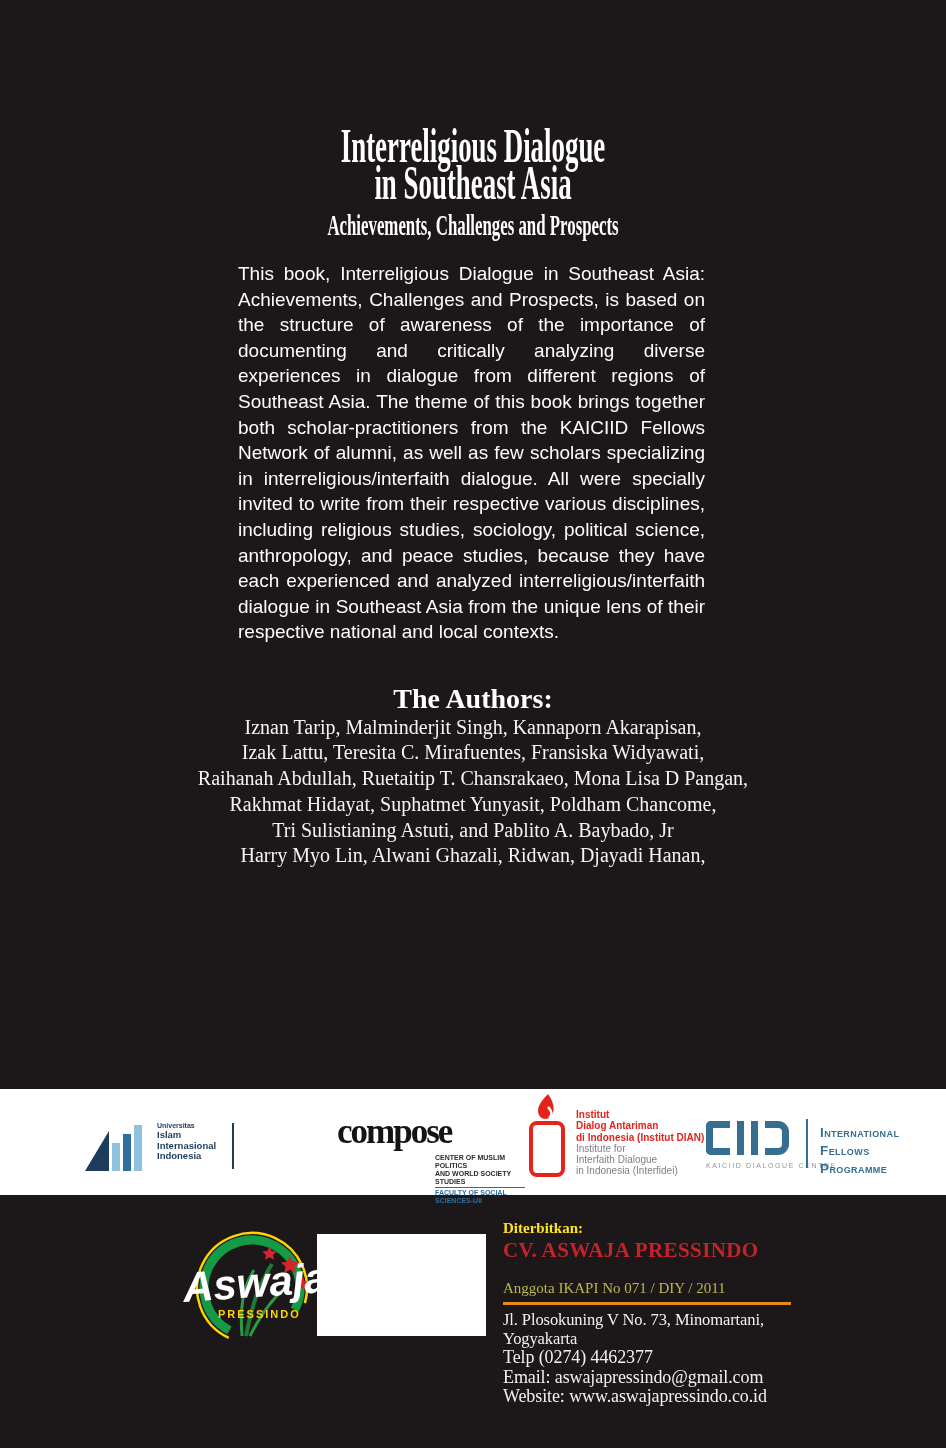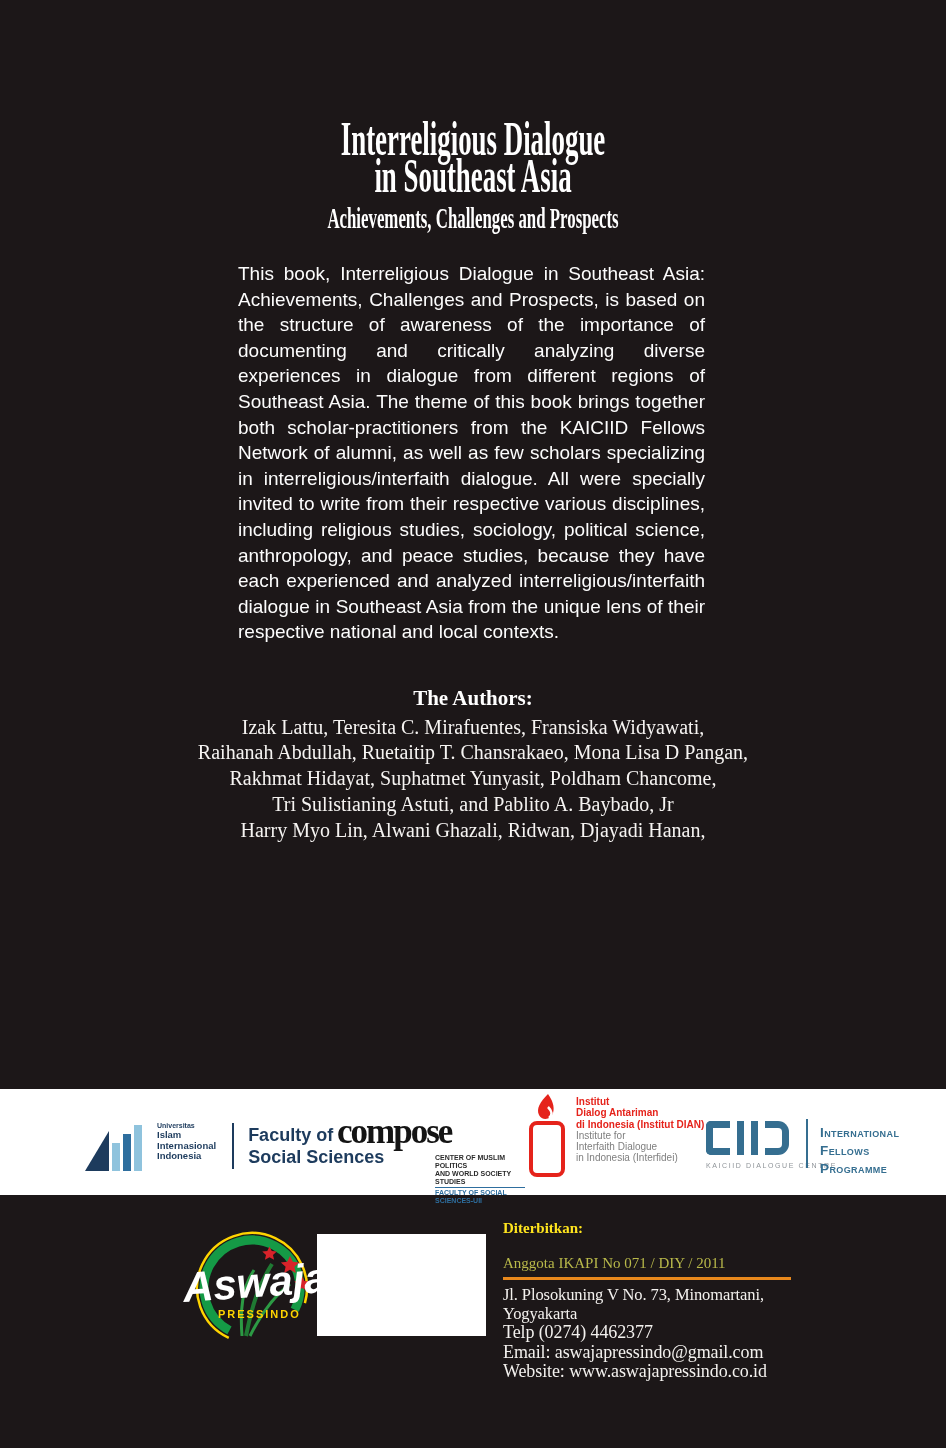--- a/index.html
+++ b/index.html
@@ -7,60 +7,60 @@
     --teal:#356e90; --red:#e5231b; --crimson:#c2242b; --yellow:#ffe51e;
     --olive:#b9b94a; --orange:#e8881c; --green:#159a46; --gold:#ffd400; --star:#d8232a;
   }
   *{margin:0;padding:0;box-sizing:border-box;}
   html,body{background:#000;}
   #page{
     position:relative; width:946px; height:1448px; background:var(--bg);
     overflow:hidden; font-family:"Liberation Serif", serif; color:#fff;
   }
   
-  .title-block{position:absolute; top:120px; left:0; width:946px; text-align:center;}
+  .title-block{position:absolute; top:127px; left:0; width:946px; text-align:center;}
   .title-line{
     font-family:"Liberation Serif", serif; font-weight:700; font-size:48px;
     line-height:37px; transform:scaleX(.56); transform-origin:50% 50%; white-space:nowrap;
   }
   .subtitle-line{
     font-family:"Liberation Serif", serif; font-weight:700; font-size:29px;
     line-height:33px; margin-top:8px; transform:scaleX(.58); transform-origin:50% 50%; white-space:nowrap;
   }
   
   .synopsis{
     position:absolute; top:261px; left:238px; width:467px;
     font-family:"Liberation Sans", sans-serif; font-size:19px; line-height:25.6px;
     text-align:justify; color:#fdfdfd;
   }
   
   .authors{position:absolute; top:686px; left:0; width:946px; text-align:center;
     font-family:"Liberation Serif", serif; font-size:20px; line-height:25.7px; color:#f6f4f2;}
-  .authors h3{font-size:21px; font-weight:700; margin-bottom:3px; color:#fff;}
+  .authors h3{font-size:28px; font-weight:700; margin-bottom:3px; color:#fff;}
   
   .logo-band{position:absolute; top:1089px; left:0; width:946px; height:106px; background:#ffffff;}
   .band-item{position:absolute;}
   
   .uii{left:85px; top:32px; display:flex; align-items:flex-start;}
   .uii-name{margin-left:14px; color:var(--navy); font-family:"Liberation Sans",sans-serif;
     font-weight:700; font-size:9.5px; line-height:10.5px;}
   .uii-name .tiny{font-size:7px; line-height:9px;}
   .uii-divider{width:2px; height:46px; background:var(--navy); margin:2px 14px 0 16px;}
   .faculty{color:var(--navy); font-family:"Liberation Sans",sans-serif; font-weight:700;
     font-size:18px; line-height:22px; padding-top:3px;}
   
   .compose{left:337px; top:23px; width:180px;}
   .compose-word{font-family:"Liberation Serif",serif; font-weight:700; font-size:35px;
     line-height:40px; letter-spacing:-2px; color:#141414;}
   .compose-sub{position:absolute; left:98px; top:42px; width:90px; text-align:left;
     font-family:"Liberation Sans",sans-serif; font-weight:700; font-size:7px; line-height:8px; color:#2b2b2b;}
   .compose-sub .blue{color:var(--midblue); border-top:1px solid var(--midblue); margin-top:1px; padding-top:1px;}
   
   .dian-icon{left:527px; top:4px;}
-  .dian-text{left:576px; top:7px; font-family:"Liberation Sans",sans-serif; font-size:10px; line-height:11.3px;}
+  .dian-text{left:576px; top:20px; font-family:"Liberation Sans",sans-serif; font-size:10px; line-height:11.3px;}
   .dian-text .id{color:var(--red); font-weight:700;}
   .dian-text .en{color:#7f7f7f; font-weight:400;}
   
   .kaiciid{left:706px; top:32px;}
   .kc-glyphs{display:flex; align-items:flex-start; height:34px;}
   .kc-c{width:24px; height:34px; border:7px solid var(--teal); border-right:0; border-radius:5px 0 0 5px;}
   .kc-i{width:7px; height:34px; background:var(--teal); margin-left:7px;}
   .kc-d{width:24px; height:34px; border:7px solid var(--teal); border-left:0; border-radius:0 11px 11px 0; margin-left:7px;}
   .kc-caption{margin-top:7px; font-family:"Liberation Sans",sans-serif; font-size:7px;
     letter-spacing:1.6px; color:#8f9499; white-space:nowrap;}
@@ -86,20 +86,21 @@
   <div class="title-block">
     <div class="title-line">Interreligious Dialogue</div>
     <div class="title-line">in Southeast Asia</div>
     <div class="subtitle-line">Achievements, Challenges and Prospects</div>
   </div>
 
   <p class="synopsis">This book, Interreligious Dialogue in Southeast Asia: Achievements, Challenges and Prospects, is based on the structure of awareness of the importance of documenting and critically analyzing diverse experiences in dialogue from different regions of Southeast Asia. The theme of this book brings together both scholar-practitioners from the KAICIID Fellows Network of alumni, as well as few scholars specializing in interreligious/interfaith dialogue. All were specially invited to write from their respective various disciplines, including religious studies, sociology, political science, anthropology, and peace studies, because they have each experienced and analyzed interreligious/interfaith dialogue in Southeast Asia from the unique lens of their respective national and local contexts.</p>
 
   <div class="authors">
     <h3>The Authors:</h3>
+    <div>Iznan Tarip, Malminderjit Singh, Kannaporn Akarapisan,</div>
     <div>Izak Lattu, Teresita C. Mirafuentes, Fransiska Widyawati,</div>
     <div>Raihanah Abdullah, Ruetaitip T. Chansrakaeo, Mona Lisa D Pangan,</div>
     <div>Rakhmat Hidayat, Suphatmet Yunyasit, Poldham Chancome,</div>
     <div>Tri Sulistianing Astuti, and Pablito A. Baybado, Jr</div>
     <div>Harry Myo Lin, Alwani Ghazali, Ridwan, Djayadi Hanan,</div>
   </div>
 
   <div class="logo-band">
 
     <div class="band-item uii">
@@ -109,24 +110,20 @@
         <rect x="38" y="13" width="8" height="37" fill="#2e6e9e"></rect>
         <rect x="49" y="4" width="8" height="46" fill="#8fc3dd"></rect>
       </svg>
       <div class="uii-name">
         <div class="tiny">Universitas</div>
         <div>Islam</div>
         <div>Internasional</div>
         <div>Indonesia</div>
       </div>
       <div class="uii-divider"></div>
-      <div class="faculty">
-        <div>Faculty of</div>
-        <div>Social Sciences</div>
-      </div>
     </div>
 
     <div class="band-item compose">
       <div class="compose-word">compose</div>
       <div class="compose-sub">
         <div>CENTER OF MUSLIM POLITICS</div>
         <div>AND WORLD SOCIETY STUDIES</div>
         <div class="blue">FACULTY OF SOCIAL SCIENCES-UII</div>
       </div>
     </div>
@@ -179,20 +176,21 @@
       </g>
       <text x="8" y="76" font-family="Liberation Sans, sans-serif" font-weight="700" font-style="italic" font-size="42" fill="#ffffff" transform="rotate(-4 8 76)">Aswaja</text>
       <text x="42" y="92" font-family="Liberation Sans, sans-serif" font-weight="700" font-size="11" letter-spacing="2" fill="#ffd400">PRESSINDO</text>
     </svg>
   </div>
 
   <div class="isbn-box"></div>
 
   <div class="pub">
     <div class="pub-label">Diterbitkan:</div>
+    <div class="pub-name">CV. ASWAJA PRESSINDO</div>
     <div class="pub-member">Anggota IKAPI No 071 / DIY / 2011</div>
     <div class="pub-rule"></div>
     <div class="pub-line addr">Jl. Plosokuning V No. 73, Minomartani, Yogyakarta</div>
     <div class="pub-line">Telp (0274) 4462377</div>
     <div class="pub-line">Email: aswajapressindo@gmail.com</div>
     <div class="pub-line">Website: www.aswajapressindo.co.id</div>
   </div>
 
 </div>
 

